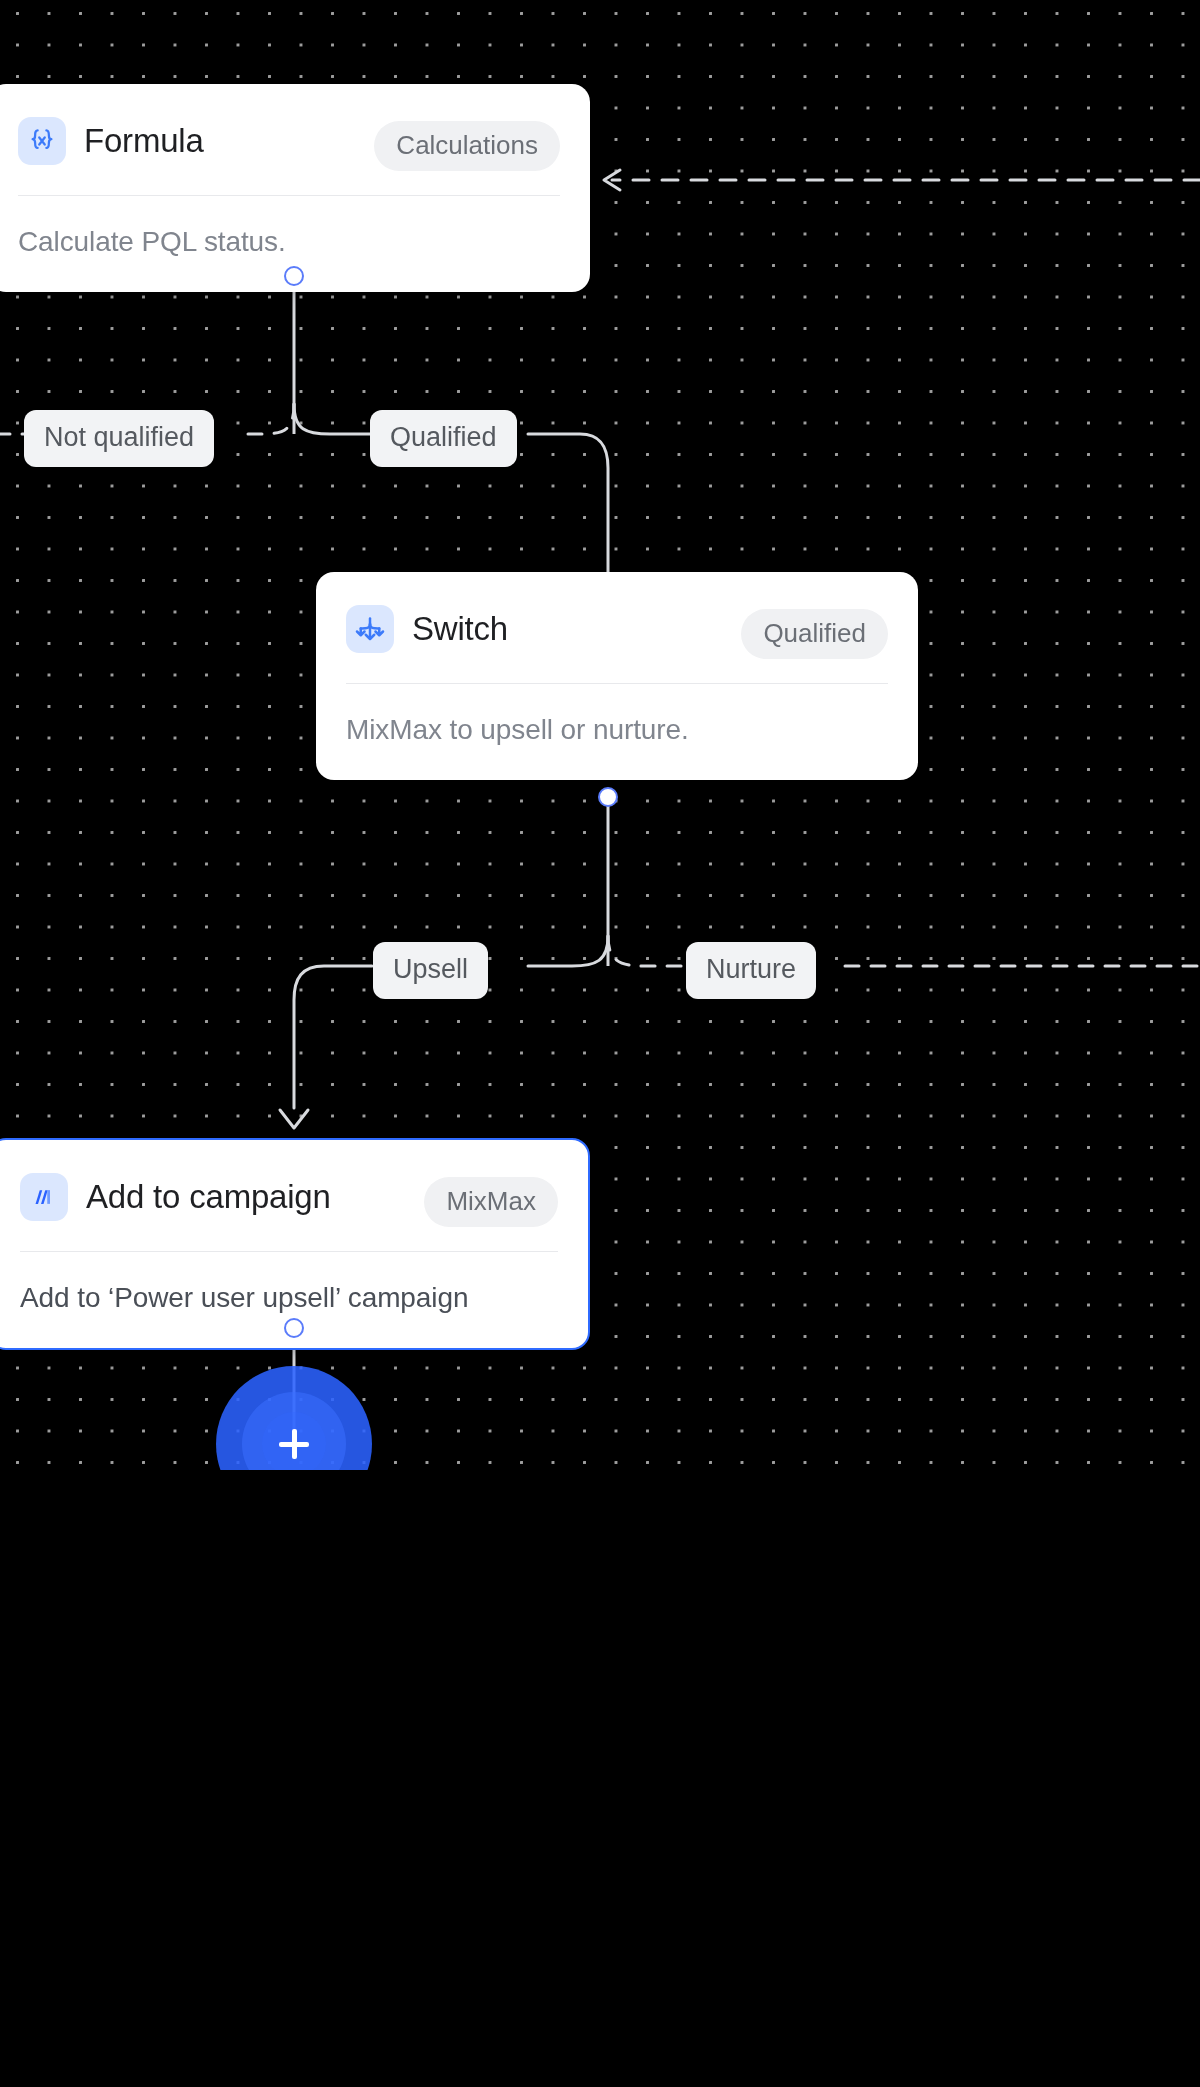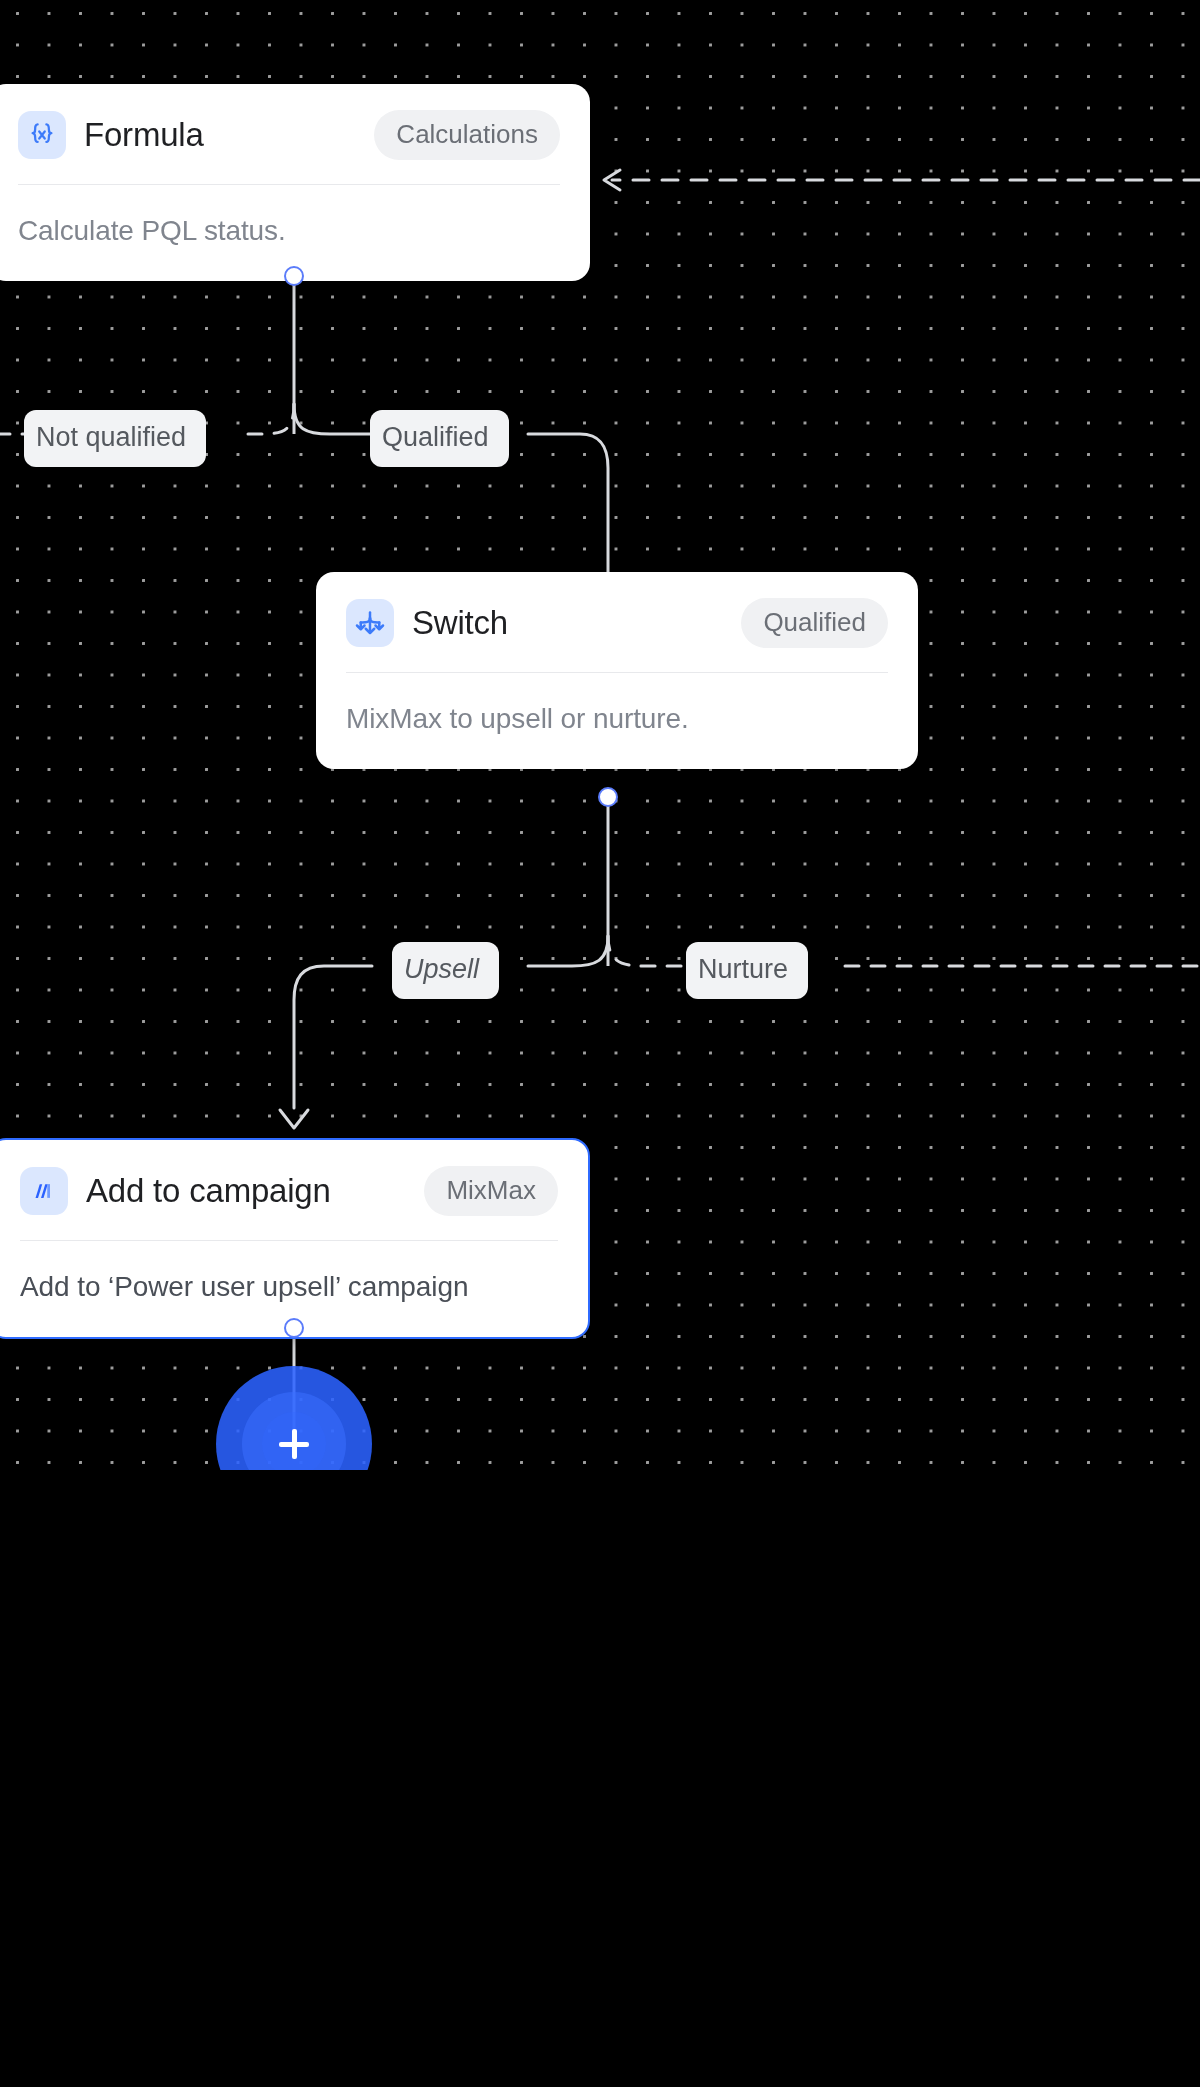--- a/index.html
+++ b/index.html
@@ -73,20 +73,21 @@
 
   .node-badge {
     margin-left: auto;
     background: #f0f1f3;
     color: #6b6f76;
     font-size: 26px;
     border-radius: 999px;
     padding: 11px 22px 13px 22px;
     white-space: nowrap;
     line-height: 1;
+    margin-top: 11px;
   }
 
   .node-divider {
     height: 1px;
     background: #e8e9ec;
     margin: 0 30px;
   }
 
   .node-desc {
     padding: 30px 30px 34px 30px;
@@ -108,21 +109,21 @@
     z-index: 6;
   }
 
   
   .edge-label {
     position: absolute;
     background: #f2f3f5;
     color: #55595f;
     font-size: 27px;
     line-height: 1;
-    padding: 14px 20px 16px 12px;
+    padding: 14px 20px 16px 20px;
     border-radius: 12px;
     white-space: nowrap;
     z-index: 5;
   }
 
   
   .add-button {
     position: absolute;
     width: 156px;
     height: 156px;
@@ -240,21 +241,21 @@
         </svg>
       </span>
       <span class="node-title">Switch</span>
       <span class="node-badge">Qualified</span>
     </div>
     <div class="node-divider"></div>
     <div class="node-desc">MixMax to upsell or nurture.</div>
   </div>
   <div class="port" style="left:598px; top:787px;"></div>
 
-  <div class="edge-label" style="left:392px; top:942px;font-style:italic;">Upsell</div>
+  <div class="edge-label" style="left:373px; top:942px;">Upsell</div>
   <div class="edge-label" style="left:686px; top:942px;">Nurture</div>
 
   <div class="node selected" style="left:-12px; top:1138px; width:602px;">
     <div class="node-header">
       <span class="node-icon">
         <svg width="30" height="30" viewBox="0 0 24 24">
           <path d="M5.2 17.5 L8.6 6.5 L10.6 6.5 L7.2 17.5 Z" fill="#2b62ff"></path>
           <path d="M9.6 17.5 L13 6.5 L15 6.5 L11.6 17.5 Z" fill="#2b62ff"></path>
           <path d="M14.6 6.5 L16.8 6.5 L16.8 17.5 L14.6 17.5 Z" fill="#6f9bff"></path>
         </svg>

